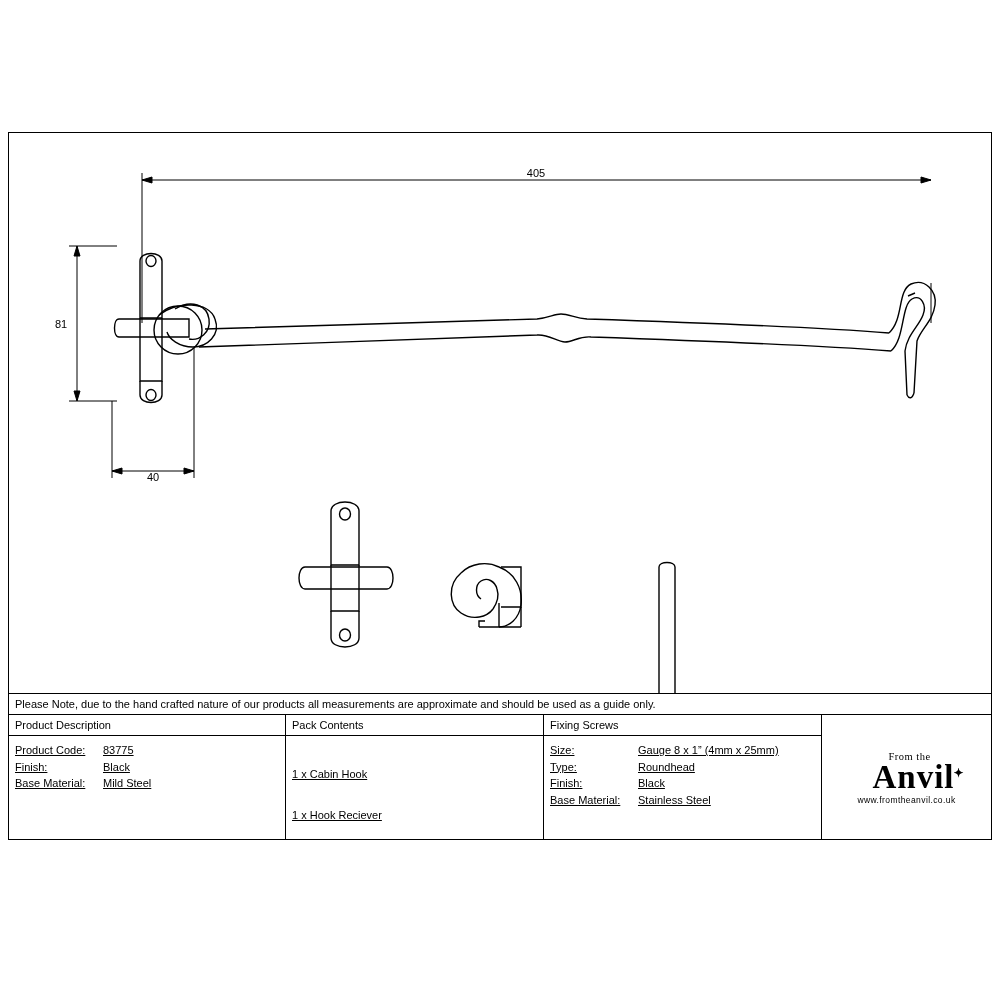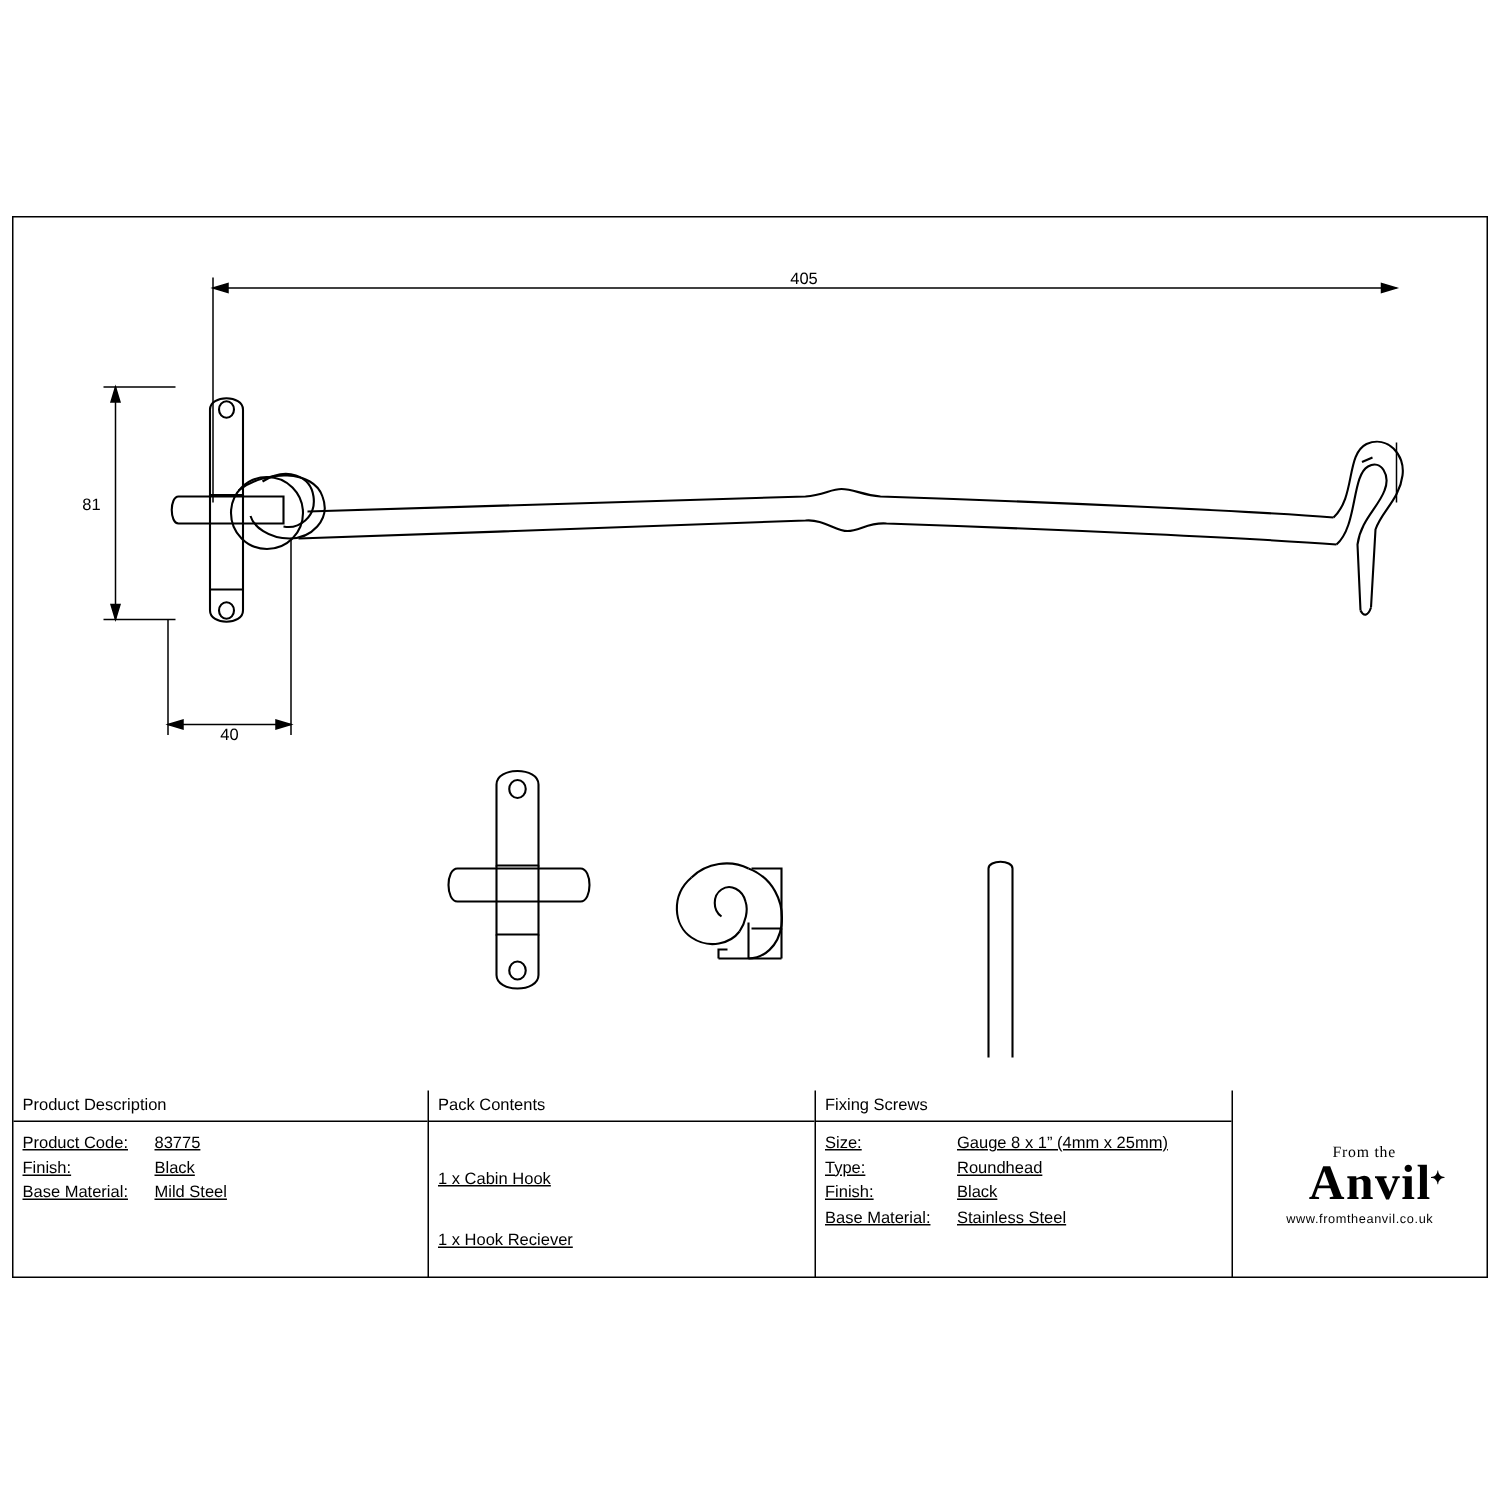--- a/index.html
+++ b/index.html
@@ -11,21 +11,21 @@
     width: 1000px;
     height: 1000px;
     font-family: "Liberation Sans", sans-serif;
     color: #000000;
     position: relative;
     overflow: hidden;
   }
   #sheet {
     position: absolute;
     left: 8px;
-    top: 144px;
+    top: 132px;
     width: 984px;
     height: 708px;
     border: 1px solid #000;
     box-sizing: border-box;
   }
   .drawing-area {
     position: absolute;
     left: 0;
     top: 0;
     width: 982px;
@@ -225,20 +225,21 @@
           <line x1="596" y1="612" x2="742" y2="612"></line>
         </g>
       </g>
 
       <text class="dim-text" x="527" y="44" text-anchor="middle" fill="#000">405</text>
       <text class="dim-text" x="52" y="195" text-anchor="middle" fill="#000">81</text>
       <text class="dim-text" x="144" y="348" text-anchor="middle" fill="#000">40</text>
     </svg>
   </div>
 
+  <div class="note-bar">Please Note, due to the hand crafted nature of our products all measurements are approximate and should be used as a guide only.</div>
 
   <div class="info-row">
 
     <div class="info-col col-1">
       <div class="col-head">Product Description</div>
       <div class="col-body">
         <div class="kv">
           <span class="k">Product Code:</span>
           <span class="v">83775</span>
         </div>

